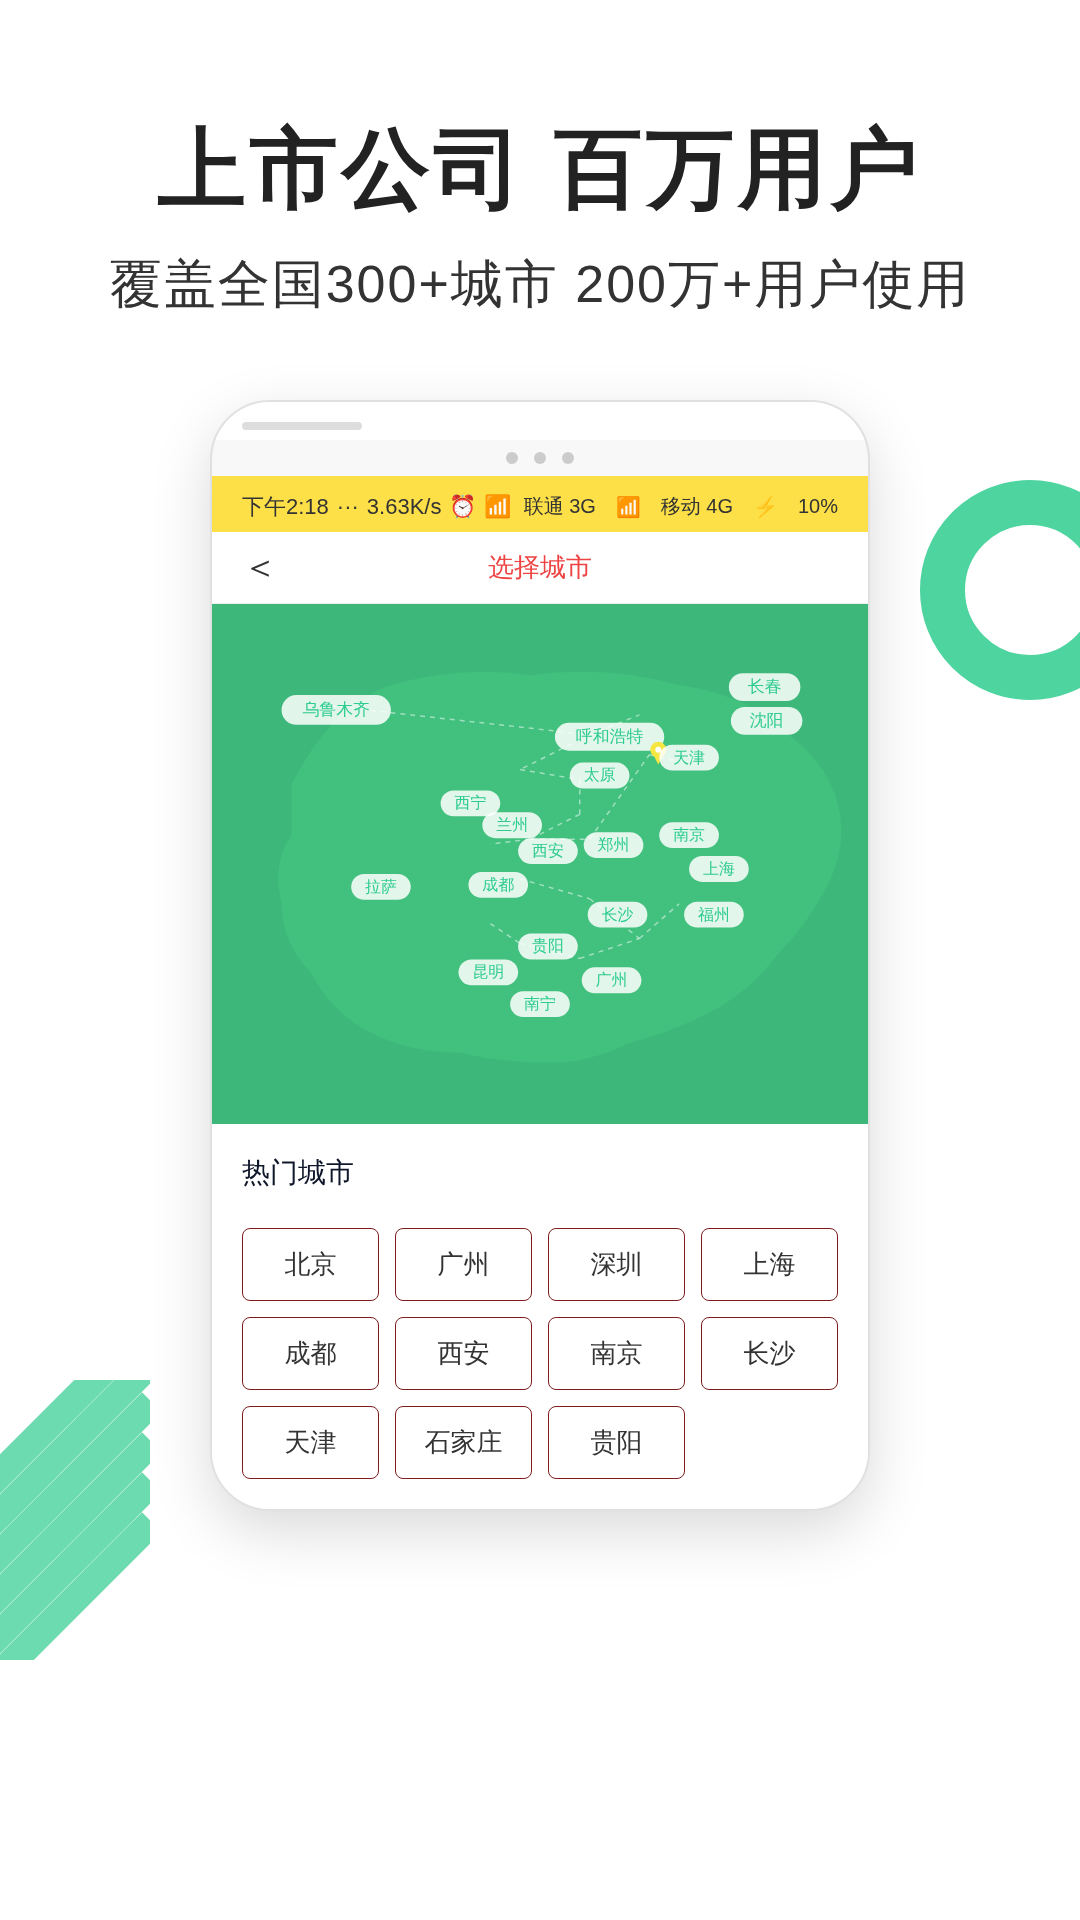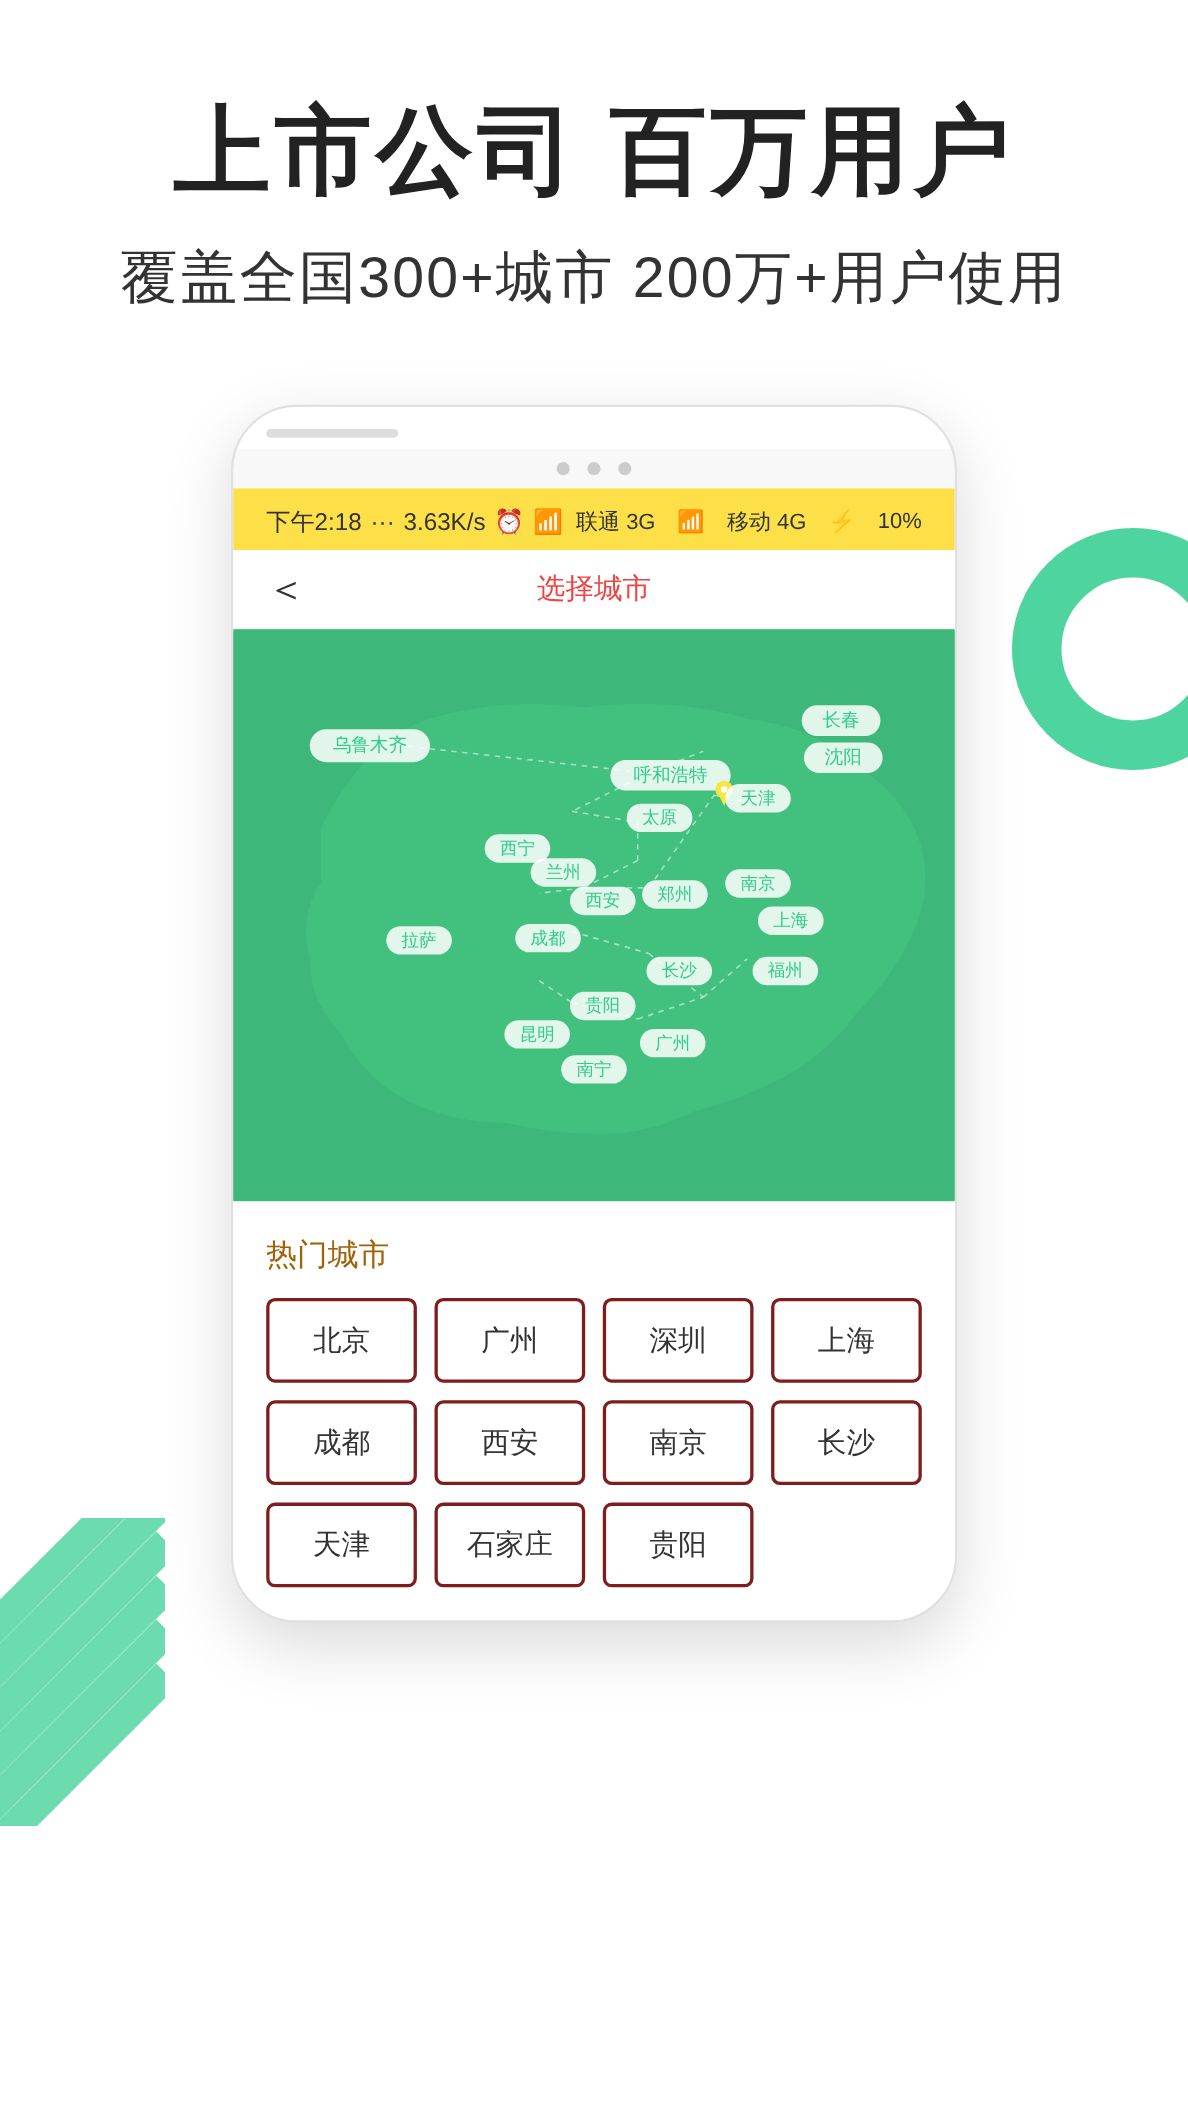--- a/index.html
+++ b/index.html
@@ -50,21 +50,21 @@
       position: relative;
       z-index: 1;
       padding: 0 60px;
     }
 
     .hero-title {
       text-align: center;
       font-size: 88px;
       font-weight: 900;
       color: #222222;
-      padding-top: 84px;
+      padding-top: 116px;
       letter-spacing: 4px;
       line-height: 1.2;
     }
 
     .hero-subtitle {
       text-align: center;
       font-size: 52px;
       color: #333333;
       margin-top: 28px;
       letter-spacing: 2px;
@@ -137,33 +137,33 @@
     }
 
     
     .city-list-area {
       background: #ffffff;
       padding: 30px;
     }
 
     .section-title {
       font-size: 28px;
-      color: #a16207;
-      margin-bottom: 20px;
+      color: #0f172a;
+      margin-bottom: 36px;
       font-weight: 500;
     }
 
     .city-grid {
       display: grid;
       grid-template-columns: repeat(4, 1fr);
       gap: 16px;
     }
 
     .city-item {
-      border: 3px solid #7f1d1d;
+      border: 1px solid #7f1d1d;
       border-radius: 8px;
       padding: 18px 10px;
       text-align: center;
       font-size: 26px;
       color: #333;
       background: #fff;
     }
 
     .footer-text {
       font-size: 22px;

